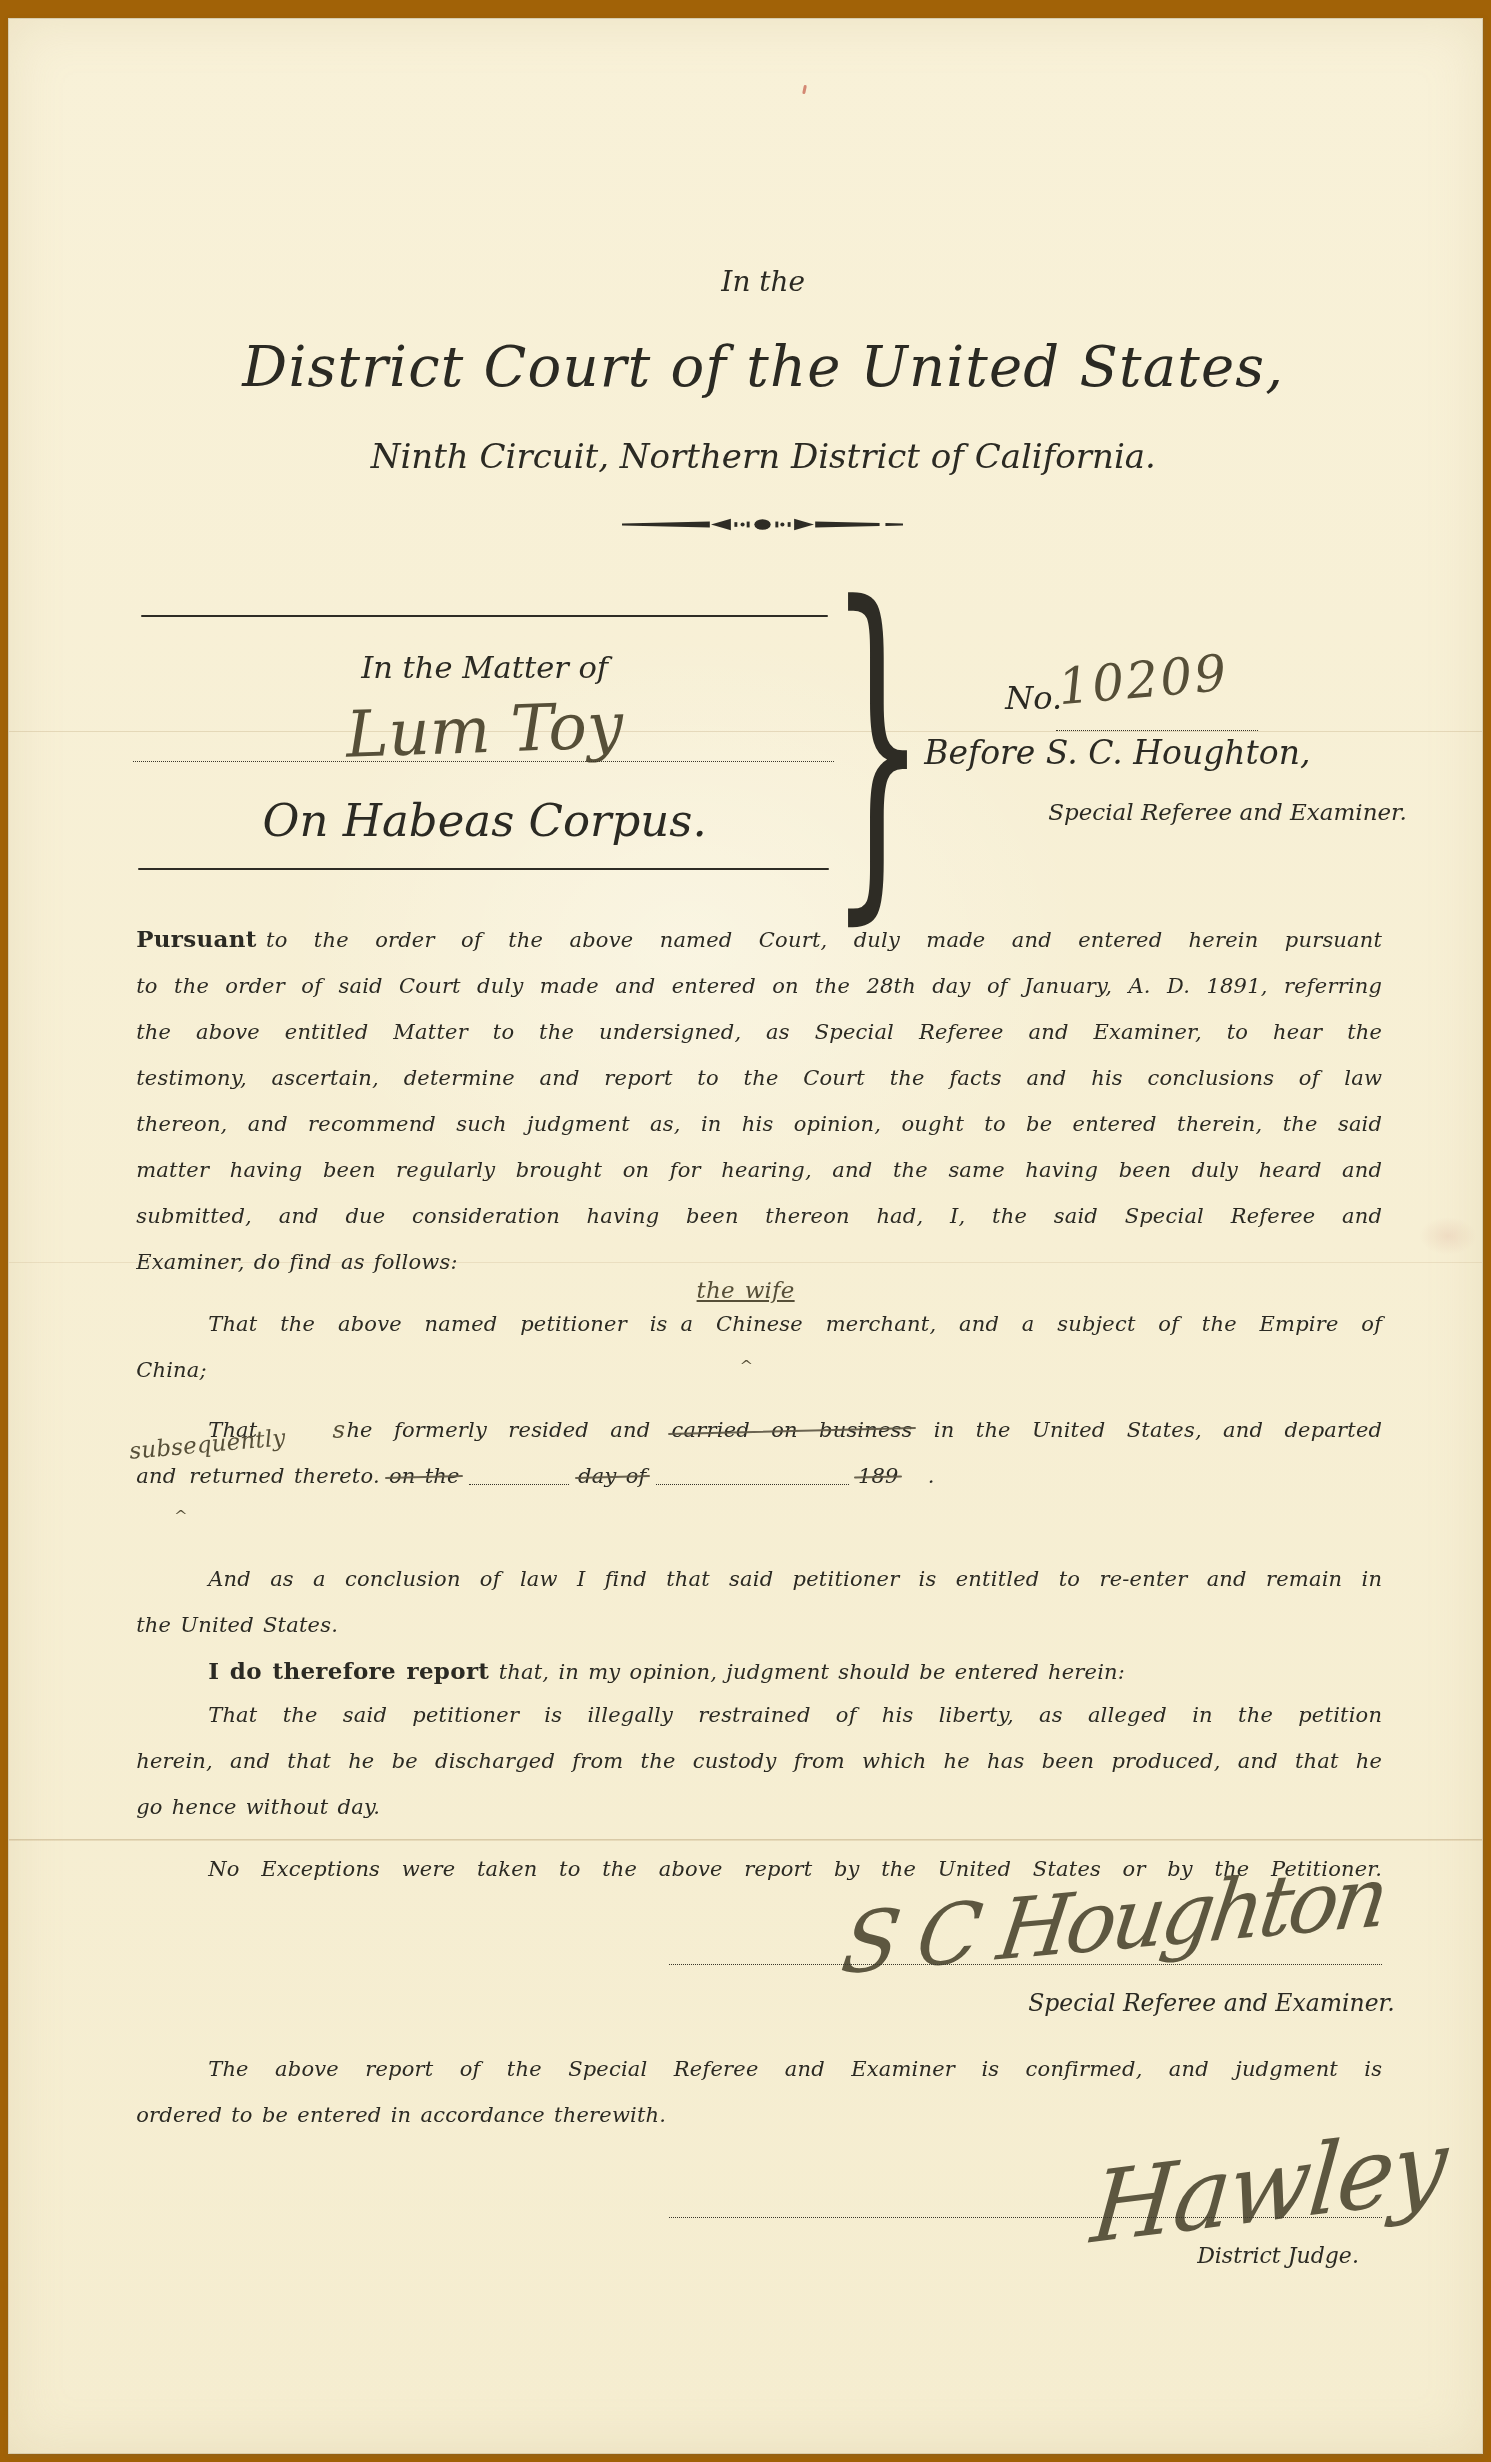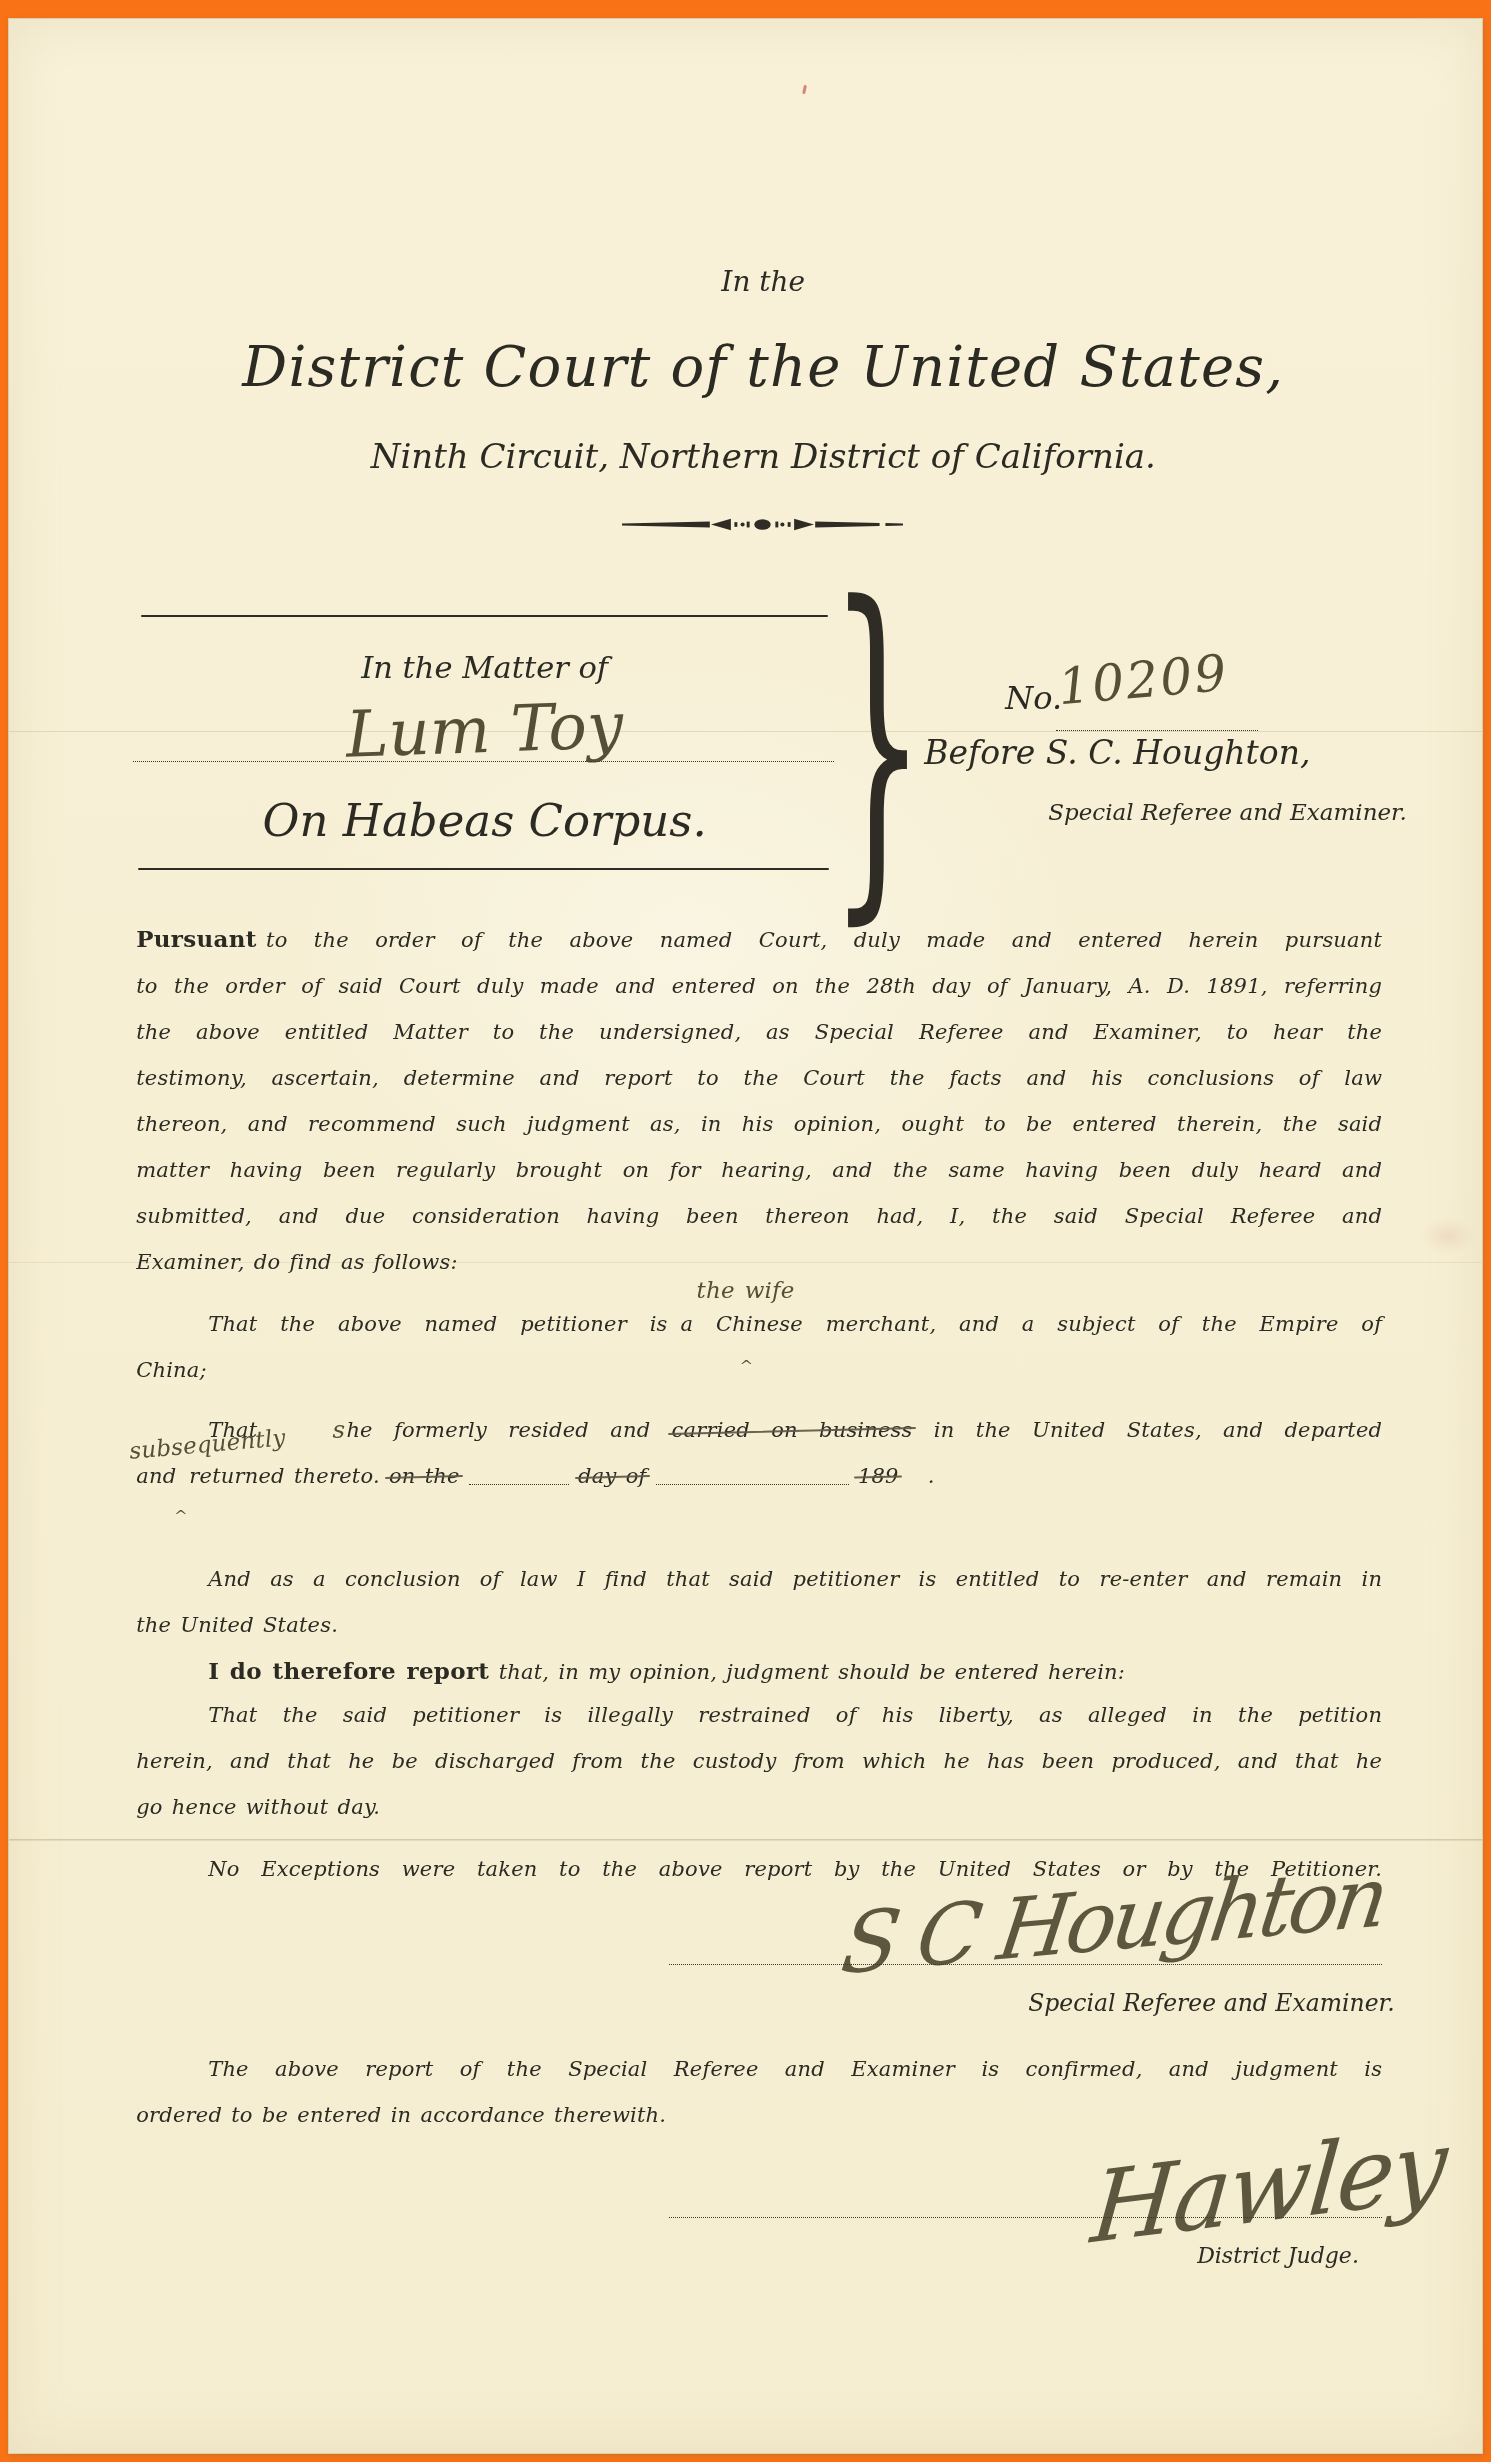--- a/index.html
+++ b/index.html
@@ -1,16 +1,16 @@
 <!DOCTYPE html>
 <html style="font-size:9.4px"><head>
 <meta charset="utf-8">
 <style>
   html,body{margin:0;padding:0;background:#ffffff;}
-  .stage{position:relative;width:1491px;height:2462px;background:#f97316;overflow:hidden;
+  .stage{position:relative;width:1491px;height:2462px;background:#a16207;overflow:hidden;
          font-family:"DejaVu Serif","Liberation Serif",serif;}
   .sheet{position:absolute;left:8.2px;top:17.6px;width:1473px;height:2434px;
          background:
            radial-gradient(41px 27px at 1439px 1217px, rgba(214,160,140,.22), transparent 70%),
            radial-gradient(528px 410px at 46% 38%, rgba(255,255,250,.35), transparent 75%),
            linear-gradient(#f8f1d8,#f5edd0);
          border:0.6px solid #d9cdae;
          box-shadow:1.2px 1.8px 5.3px rgba(110,100,70,.28), inset 0 0 53px rgba(195,175,125,.22);}
   .t{position:absolute;color:#2b2a23;font-style:italic;}
   .center{text-align:center;}
@@ -23,21 +23,21 @@
   .j{text-align:justify;text-align-last:justify;}
   .ind{text-indent:72px;}
   .lead{font-style:normal;font-weight:bold;font-size:23px;letter-spacing:0.3px;margin-right:9.4px;}
   .strike{position:relative;white-space:nowrap;}
   .strike::after{content:"";position:absolute;left:-3.5px;right:-3.5px;top:51%;height:1.8px;
                  background:#5d5744;transform:rotate(-1.4deg);opacity:.92;border-radius:1.2px;}
   .blank{display:inline-block;height:17.6px;border-bottom:1.8px dotted #35332a;vertical-align:-2.3px;}
   .ins{position:relative;display:inline-block;width:13px;height:4.7px;}
   .ins-above{position:absolute;white-space:nowrap;font-size:23px;color:#564f38;}
   .ins-caret{position:absolute;font-size:16.4px;color:#564f38;transform:scaleY(.85);}
-  .ins1 .ins-above{left:-43px;bottom:17.6px;}
+  .ins1 .ins-above{left:-43px;bottom:17.6px;text-decoration:underline;}
   .ins1 .ins-caret{left:0;top:17.6px;}
   .ins2 .ins-above{left:-47px;bottom:15.2px;transform:rotate(-5deg);}
   .ins2 .ins-caret{left:-2.3px;top:16.4px;}
   .s-ins{display:inline-block;font-size:24.6px;position:relative;top:1.8px;margin:0 1.2px 0 2.9px;}
   .sig{position:absolute;color:#5d5740;font-style:italic;white-space:nowrap;}
   .period{margin-left:20px;}
   .speck{position:absolute;left:794px;top:66px;width:2.9px;height:9.4px;background:#c0503e;
          opacity:.65;border-radius:1.8px;transform:rotate(12deg);}
   .brace{position:absolute;left:820px;top:589px;font-size:363px;line-height:270px;
          color:#2e2c25;font-style:normal;transform:scaleX(.42);transform-origin:left top;}

